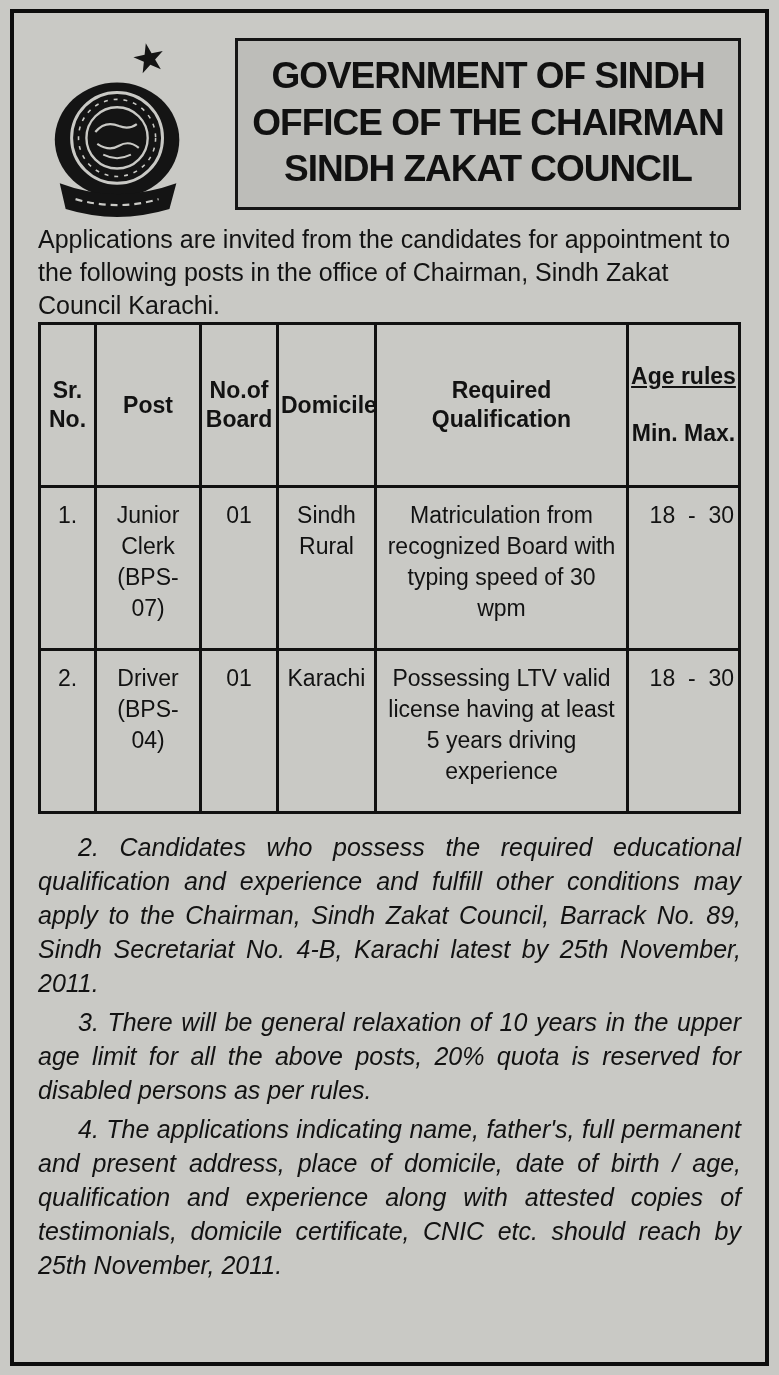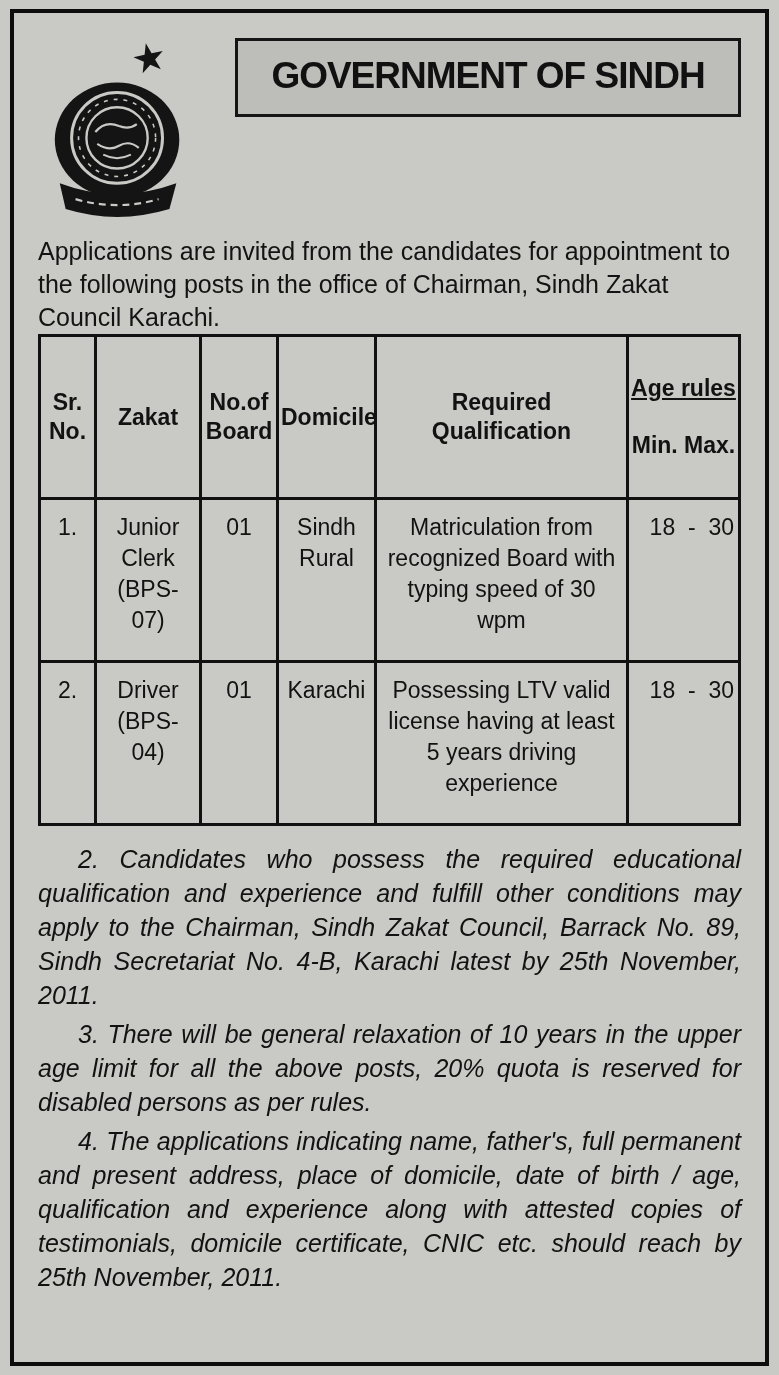--- a/index.html
+++ b/index.html
@@ -53,21 +53,21 @@
     color: #ffffff;
     font-weight: bold;
     font-size: 47px;
     letter-spacing: 7px;
     text-align: center;
     padding: 5px 0 9px;
     font-stretch: condensed;
   }
   
   .intro {
-    margin-top: 12px;
+    margin-top: 0;
     font-size: 25px;
     line-height: 1.32;
     color: #131313;
   }
   
   table.vac-table {
     width: 100%;
     border-collapse: collapse;
     table-layout: fixed;
   }
@@ -126,40 +126,42 @@
 
           <path d="M58 98 q10 -12 24 -6 q10 4 18 -2" fill="none" stroke="#c9c9c5" stroke-width="2.2"></path>
           <path d="M60 110 q12 8 22 2 q10 -6 20 2" fill="none" stroke="#c9c9c5" stroke-width="2.2"></path>
           <path d="M66 121 q14 7 28 0" fill="none" stroke="#c9c9c5" stroke-width="2"></path>
 
           <path d="M38 166 q42 12 84 0" fill="none" stroke="#c9c9c5" stroke-width="2.2" stroke-dasharray="7 5"></path>
         </svg>
       </div>
       <div class="header-box">
         <div class="header-line">GOVERNMENT OF SINDH</div>
+        <div class="header-line">OFFICE OF THE CHAIRMAN</div>
+        <div class="header-line">SINDH ZAKAT COUNCIL</div>
       </div>
     </div>
 
 
     <p class="intro">Applications are invited from the candidates for appointment to the following posts in the office of Chairman, Sindh Zakat Council Karachi.</p>
 
     <table class="vac-table">
       <colgroup>
         <col style="width:8%">
         <col style="width:15%">
         <col style="width:11%">
         <col style="width:14%">
         <col style="width:36%">
         <col style="width:16%">
       </colgroup>
       <thead>
         <tr>
           <th>Sr.
 No.</th>
-          <th>Zakat</th>
+          <th>Post</th>
           <th>No.of
 Board</th>
           <th>Domicile</th>
           <th>Required
 Qualification</th>
           <th>
             <div class="underline">Age rules</div>
             <div>Min. Max.</div>
           </th>
         </tr>

